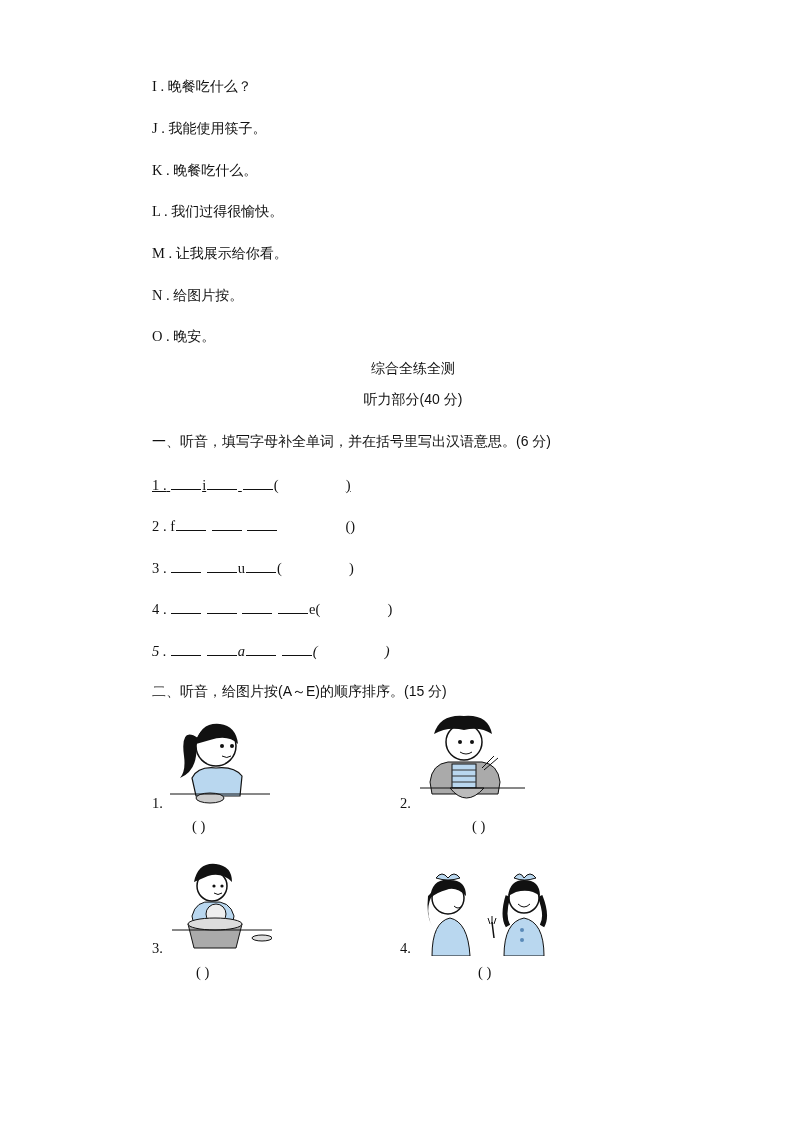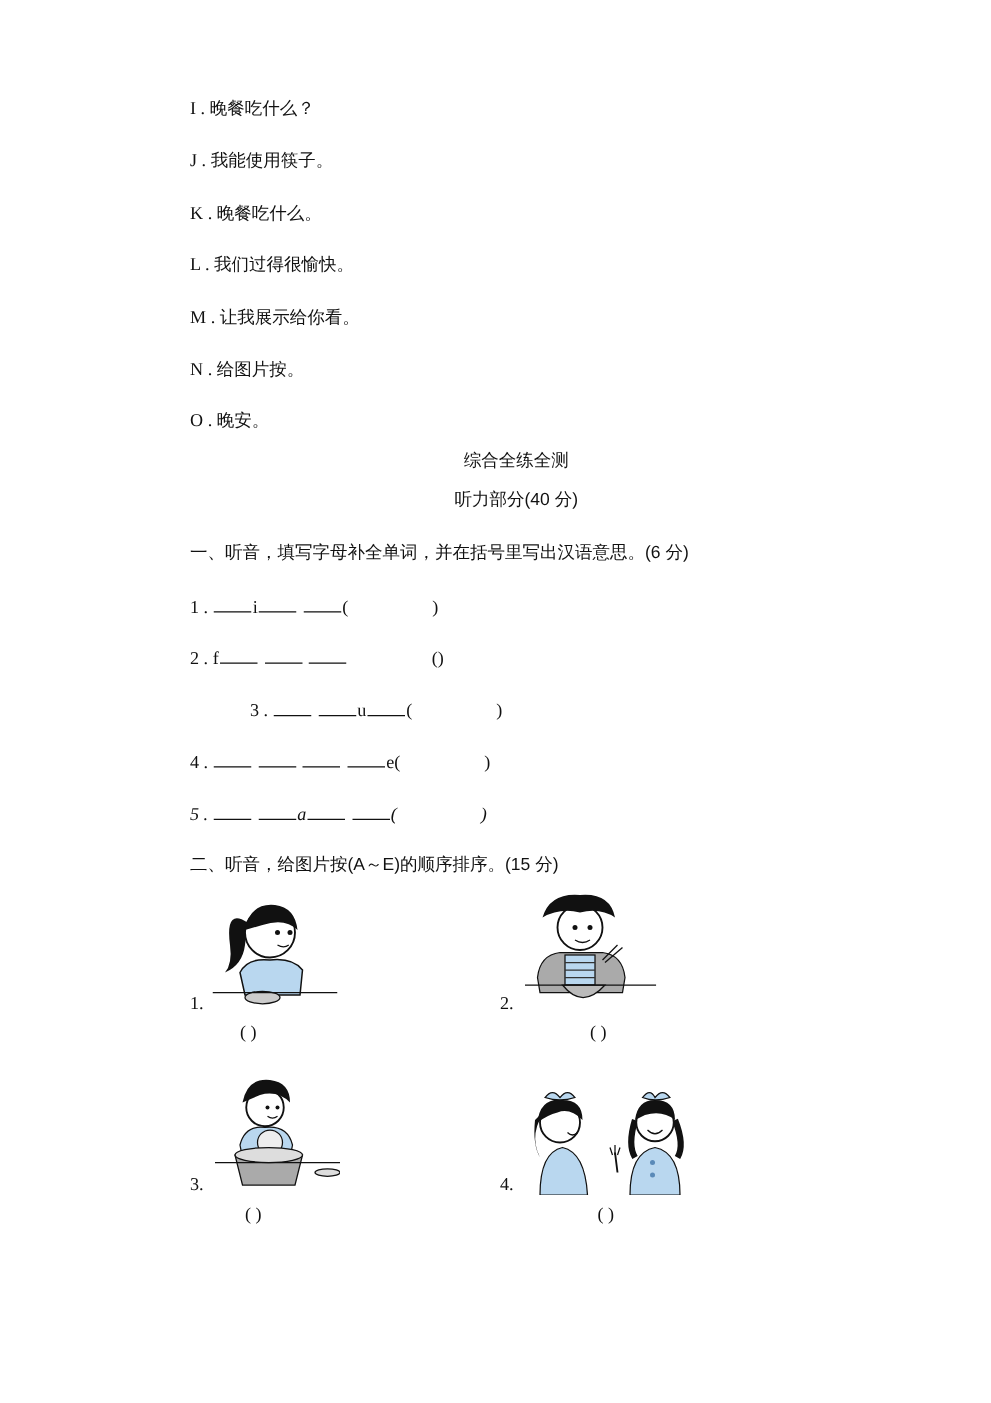--- a/index.html
+++ b/index.html
@@ -38,32 +38,32 @@
 </div>
 <div class="abs line" style="top:328px;">
   <span>O</span> . <span class="cjk">晚安。</span>
 </div>
 
 <div class="abs center cjk" style="top:360px;">综合全练全测</div>
 <div class="abs center cjk" style="top:391px;">听力部分(40 分)</div>
 
 <div class="abs line cjk" style="top:433px;">一、听音，填写字母补全单词，并在括号里写出汉语意思。(6 分)</div>
 
-<div class="abs line" style="top:475px;">
+<div class="abs line" style="top:475px;text-decoration:underline;">
   <span>1 .</span>
   <span class="blank"></span>i<span class="blank"></span>
   <span class="blank"></span><span class="paren" style="width:72px;">(</span>)
 </div>
 <div class="abs line" style="top:516px;text-align:right;">
   <span>2 .</span>
   f<span class="blank"></span>
   <span class="blank"></span>
   <span class="blank"></span><span class="paren" style="width:72px;">(</span>)
 </div>
-<div class="abs line" style="top:558px;margin-left:48px;">
+<div class="abs line" style="top:558px;">
   <span>3 .</span>
   <span class="blank"></span>
   <span class="blank"></span>u<span class="blank"></span><span class="paren" style="width:72px;">(</span>)
 </div>
 <div class="abs line" style="top:599px;">
   <span>4 .</span>
   <span class="blank"></span>
   <span class="blank"></span>
   <span class="blank"></span>
   <span class="blank"></span>e<span class="paren" style="width:72px;">(</span>)

